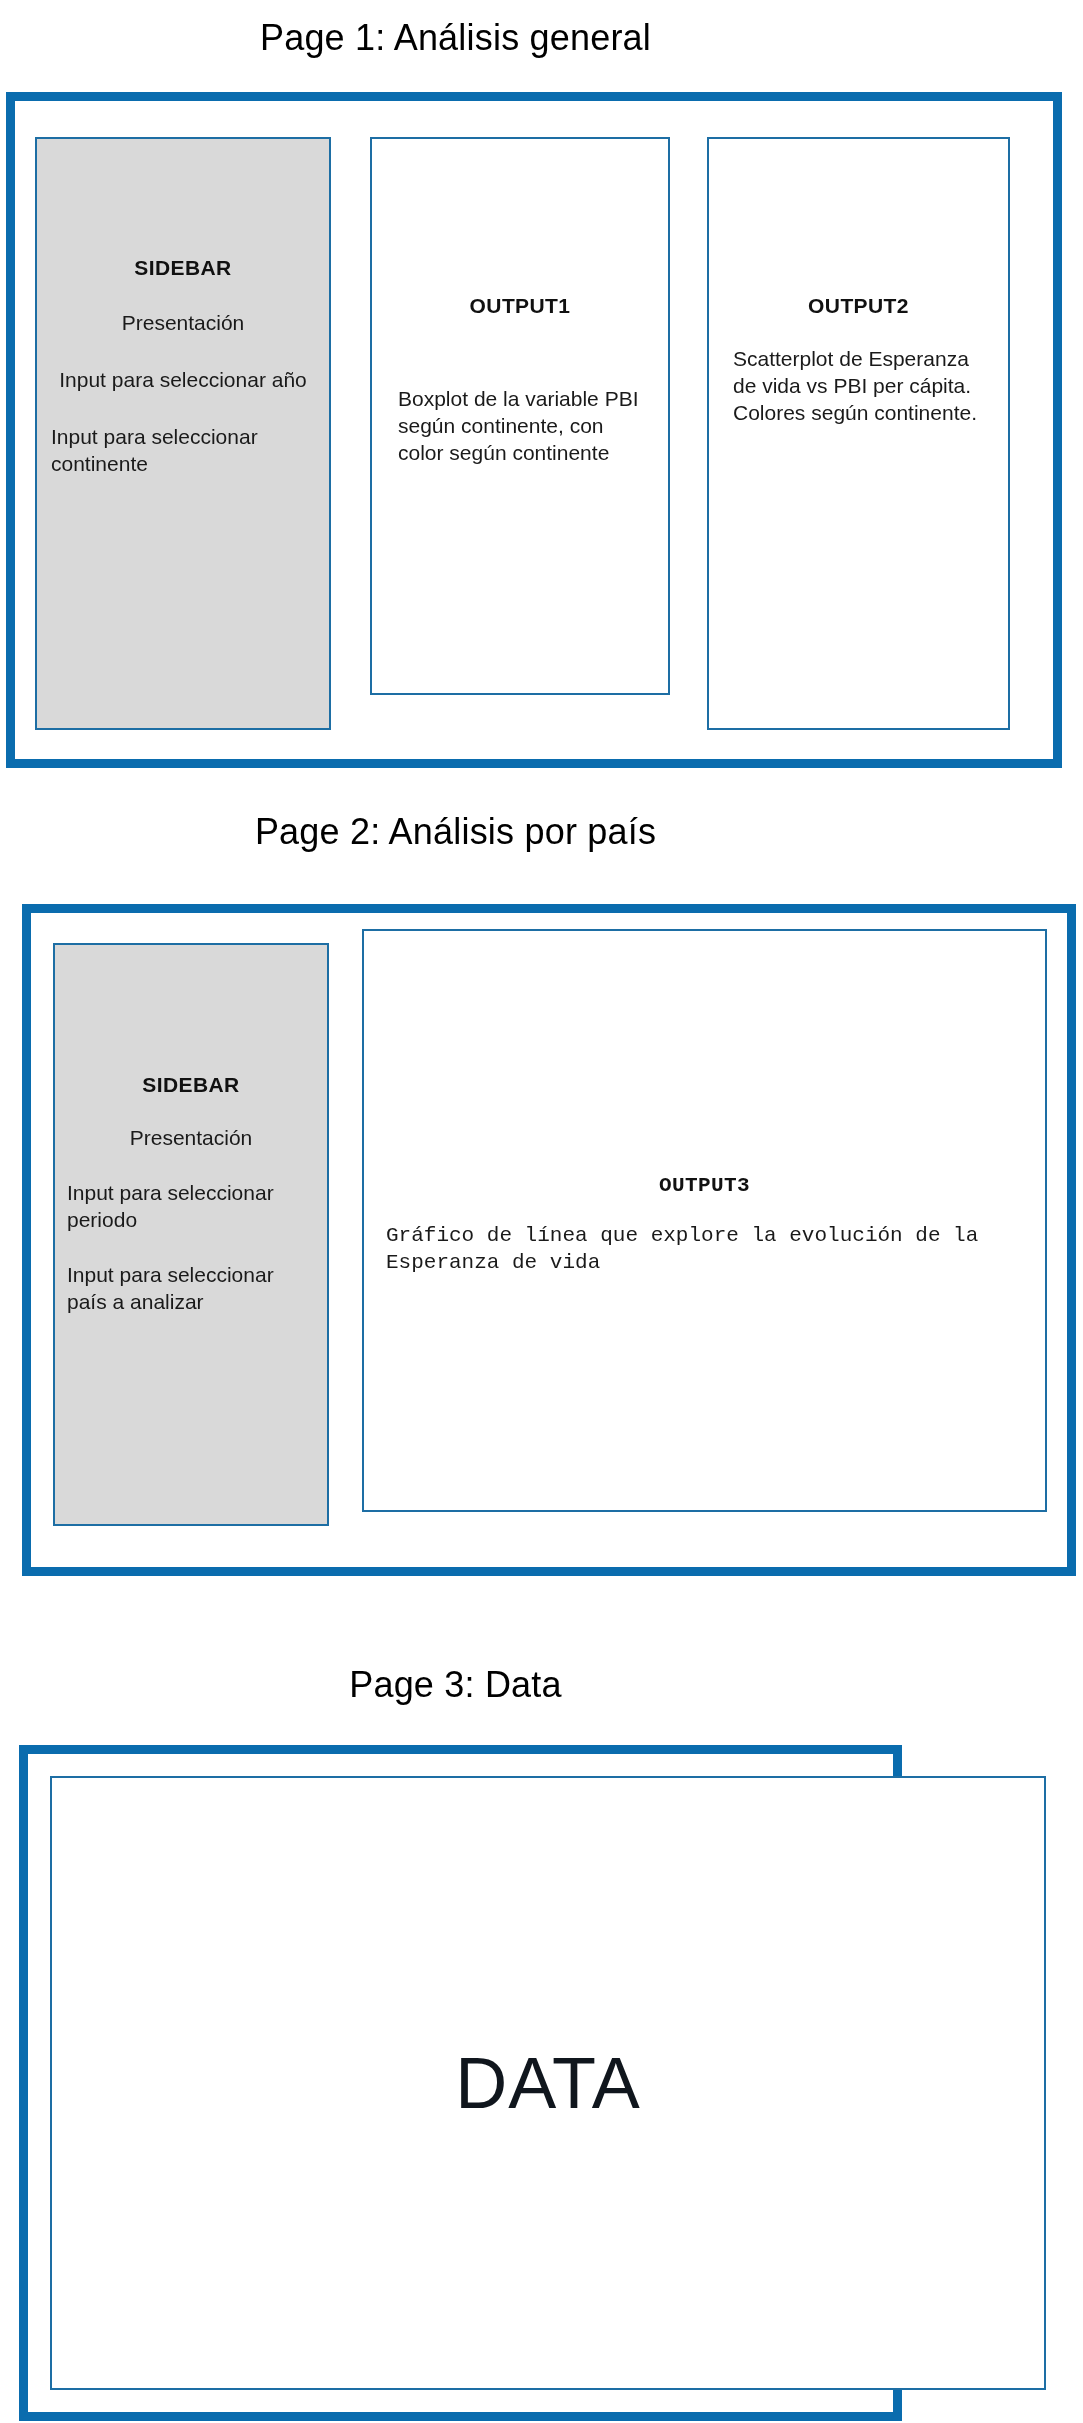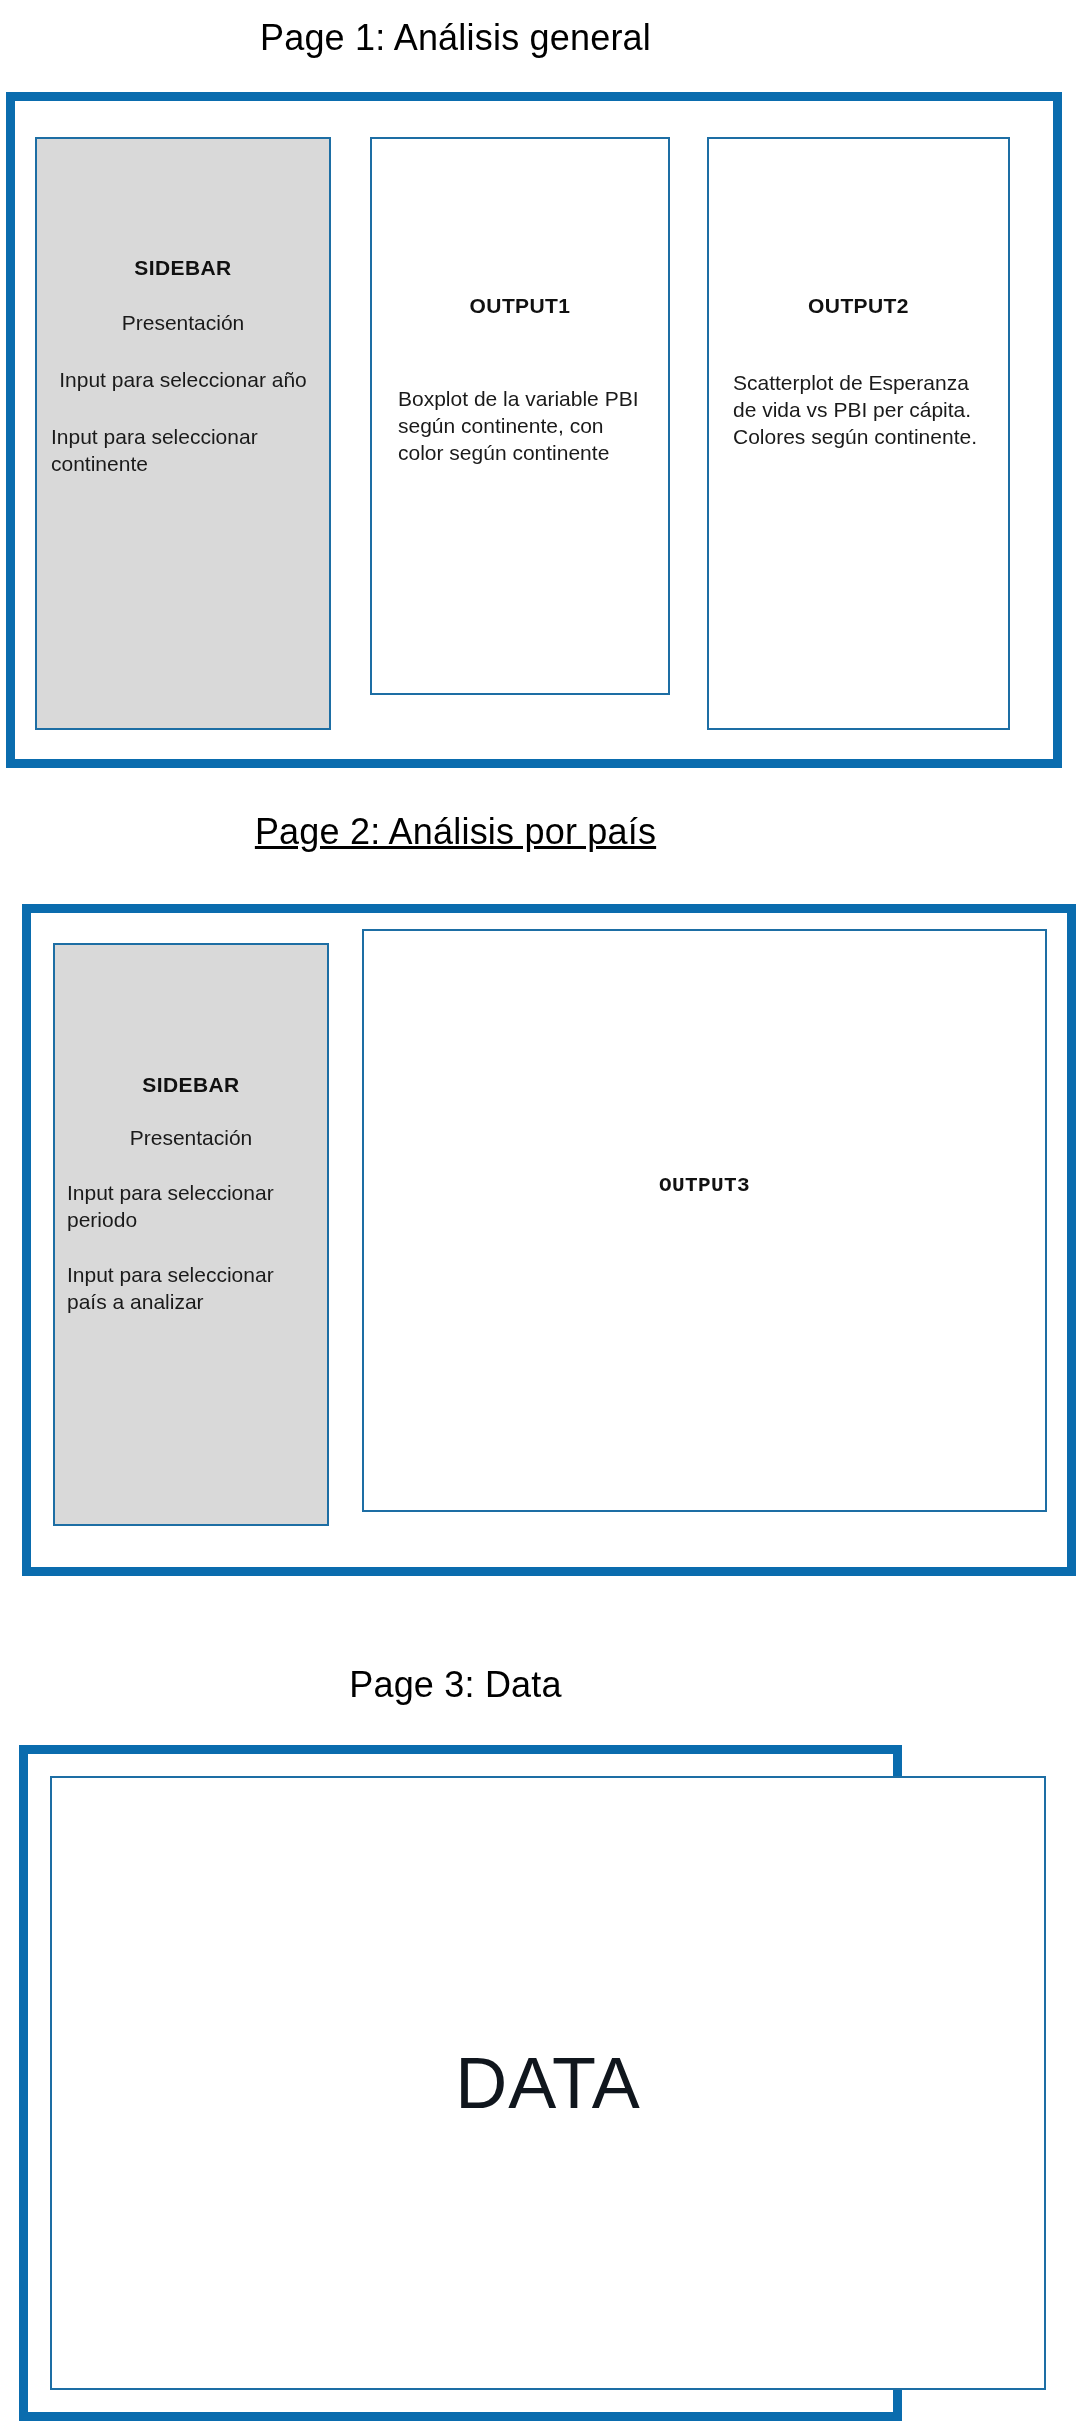--- a/index.html
+++ b/index.html
@@ -22,21 +22,21 @@
     left: 0;
     width: 911px;
     text-align: center;
     font-size: 36px;
     font-weight: 400;
     color: #000000;
     letter-spacing: 0.2px;
     line-height: 1.1;
   }
   #title-1 { top: 18px; }
-  #title-2 { top: 812px; text-decoration: underline; }
+  #title-2 { top: 812px; }
   #title-3 { top: 1665px; }
 
   
   .page-frame {
     position: absolute;
     box-sizing: border-box;
     border: 9px solid #0a6cae;
     background: #ffffff;
   }
   #frame-1 { left: 6px;  top: 92px;   width: 1056px; height: 676px; }
@@ -83,21 +83,20 @@
     left: 355px; top: 36px;  width: 300px;  height: 558px;
     padding: 0 26px;
     gap: 40px;
   }
   #p1-output1 .panel-title { margin-top: 155px; }
   #p1-output1 .panel-text  { margin-top: 28px; }
 
   #p1-output2 {
     left: 692px; top: 36px;  width: 303px;  height: 593px;
     padding: 0 24px;
-    gap: 24px;
   }
   #p1-output2 .panel-title { margin-top: 155px; }
   #p1-output2 .panel-text  { margin-top: 28px; }
 
   
   #p2-sidebar {
     left: 22px;  top: 30px;  width: 276px;  height: 583px;
     padding: 0 12px;
   }
   #p2-sidebar .panel-title { margin-top: 128px; }
@@ -156,20 +155,21 @@
 
   <div class="panel sidebar" id="p2-sidebar">
     <div class="panel-title">SIDEBAR</div>
     <div class="panel-text">Presentación</div>
     <div class="panel-text">Input para seleccionar periodo</div>
     <div class="panel-text">Input para seleccionar país a analizar</div>
   </div>
 
   <div class="panel" id="p2-output3">
     <div class="panel-title">OUTPUT3</div>
+    <div class="panel-text">Gráfico de línea que explore la evolución de la Esperanza de vida</div>
   </div>
 
 </div>
 
 <div class="page-title" id="title-3">Page 3: Data</div>
 
 <div class="page-frame" id="frame-3">
 
   <div class="panel" id="p3-data">
     <div class="data-label">DATA</div>

